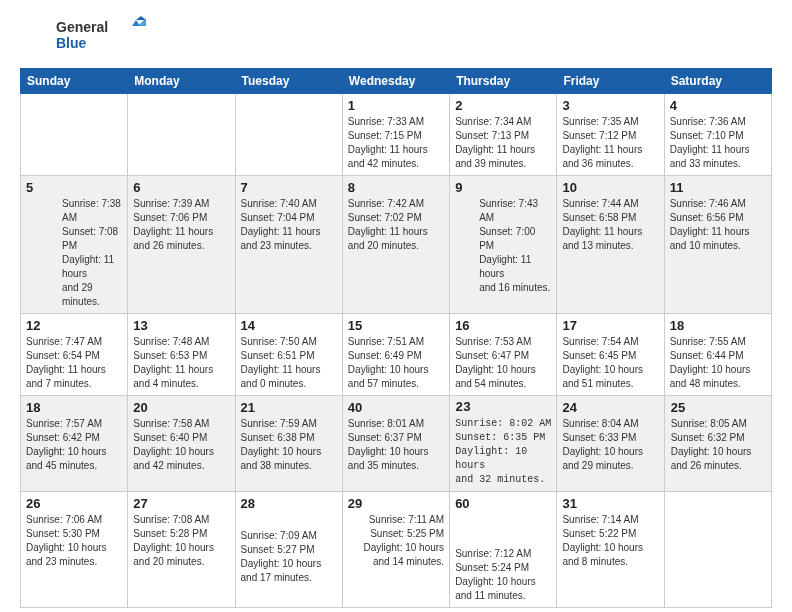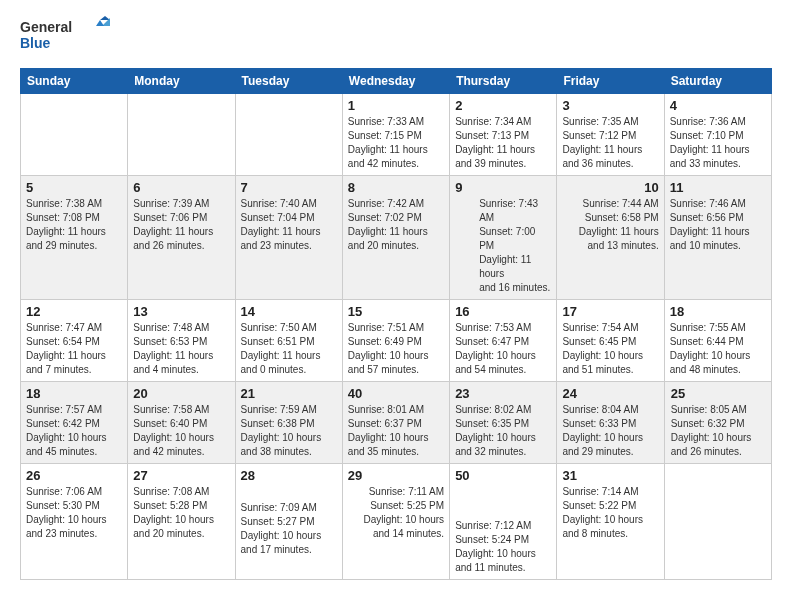--- a/index.html
+++ b/index.html
@@ -12,20 +12,21 @@
     }
     .page {
       width: 792px;
       padding: 16px 20px 10px 20px;
     }
     .header {
       display: flex;
       justify-content: space-between;
       align-items: flex-start;
       margin-bottom: 10px;
+      margin-left: 36px;
     }
     .logo {
       display: flex;
       align-items: center;
       gap: 4px;
     }
     .title-block {
       text-align: right;
     }
     .month-title {
@@ -143,21 +144,21 @@
             <div class="day-number">4</div>
             <div class="day-info" style="white-space: pre-line;">Sunrise: 7:36 AM
 Sunset: 7:10 PM
 Daylight: 11 hours
 and 33 minutes.</div>
           </td>
         </tr>
         <tr>
           <td style="background: rgb(240, 240, 240);">
             <div class="day-number">5</div>
-            <div class="day-info" style="white-space: pre-line;">Sunrise: 7:38 AM
+            <div class="day-info" style="white-space: pre-line; margin-left: 36px;">Sunrise: 7:38 AM
 Sunset: 7:08 PM
 Daylight: 11 hours
 and 29 minutes.</div>
           </td>
           <td style="background: rgb(240, 240, 240);">
             <div class="day-number">6</div>
             <div class="day-info" style="white-space: pre-line;">Sunrise: 7:39 AM
 Sunset: 7:06 PM
 Daylight: 11 hours
 and 26 minutes.</div>
@@ -176,21 +177,21 @@
 Daylight: 11 hours
 and 20 minutes.</div>
           </td>
           <td style="background: rgb(240, 240, 240);">
             <div class="day-number">9</div>
             <div class="day-info" style="white-space: pre-line; margin-left: 24px;">Sunrise: 7:43 AM
 Sunset: 7:00 PM
 Daylight: 11 hours
 and 16 minutes.</div>
           </td>
-          <td style="background: rgb(240, 240, 240); text-align: right;">
+          <td style="background: rgb(240, 240, 240);">
             <div class="day-number">10</div>
             <div class="day-info" style="white-space: pre-line;">Sunrise: 7:44 AM
 Sunset: 6:58 PM
 Daylight: 11 hours
 and 13 minutes.</div>
           </td>
           <td style="background: rgb(240, 240, 240);">
             <div class="day-number">11</div>
             <div class="day-info" style="white-space: pre-line;">Sunrise: 7:46 AM
 Sunset: 6:56 PM
@@ -271,21 +272,21 @@
 Daylight: 10 hours
 and 38 minutes.</div>
           </td>
           <td style="background: rgb(240, 240, 240);">
             <div class="day-number">40</div>
             <div class="day-info" style="white-space: pre-line;">Sunrise: 8:01 AM
 Sunset: 6:37 PM
 Daylight: 10 hours
 and 35 minutes.</div>
           </td>
-          <td style="background: rgb(240, 240, 240);">
+          <td style="background: rgb(240, 240, 240); font-family: Liberation Mono, monospace;">
             <div class="day-number">23</div>
             <div class="day-info" style="white-space: pre-line;">Sunrise: 8:02 AM
 Sunset: 6:35 PM
 Daylight: 10 hours
 and 32 minutes.</div>
           </td>
           <td style="background: rgb(240, 240, 240); margin-top: 48px;">
             <div class="day-number">24</div>
             <div class="day-info" style="white-space: pre-line;">Sunrise: 8:04 AM
 Sunset: 6:33 PM
@@ -323,21 +324,21 @@
 and 17 minutes.</div>
           </td>
           <td>
             <div class="day-number">29</div>
             <div class="day-info" style="white-space: pre-line; text-align: right;">Sunrise: 7:11 AM
 Sunset: 5:25 PM
 Daylight: 10 hours
 and 14 minutes.</div>
           </td>
           <td>
-            <div class="day-number">50</div>
+            <div class="day-number">60</div>
             <div class="day-info" style="white-space: pre-line; margin-top: 36px;">Sunrise: 7:12 AM
 Sunset: 5:24 PM
 Daylight: 10 hours
 and 11 minutes.</div>
           </td>
           <td>
             <div class="day-number">31</div>
             <div class="day-info" style="white-space: pre-line;">Sunrise: 7:14 AM
 Sunset: 5:22 PM
 Daylight: 10 hours

